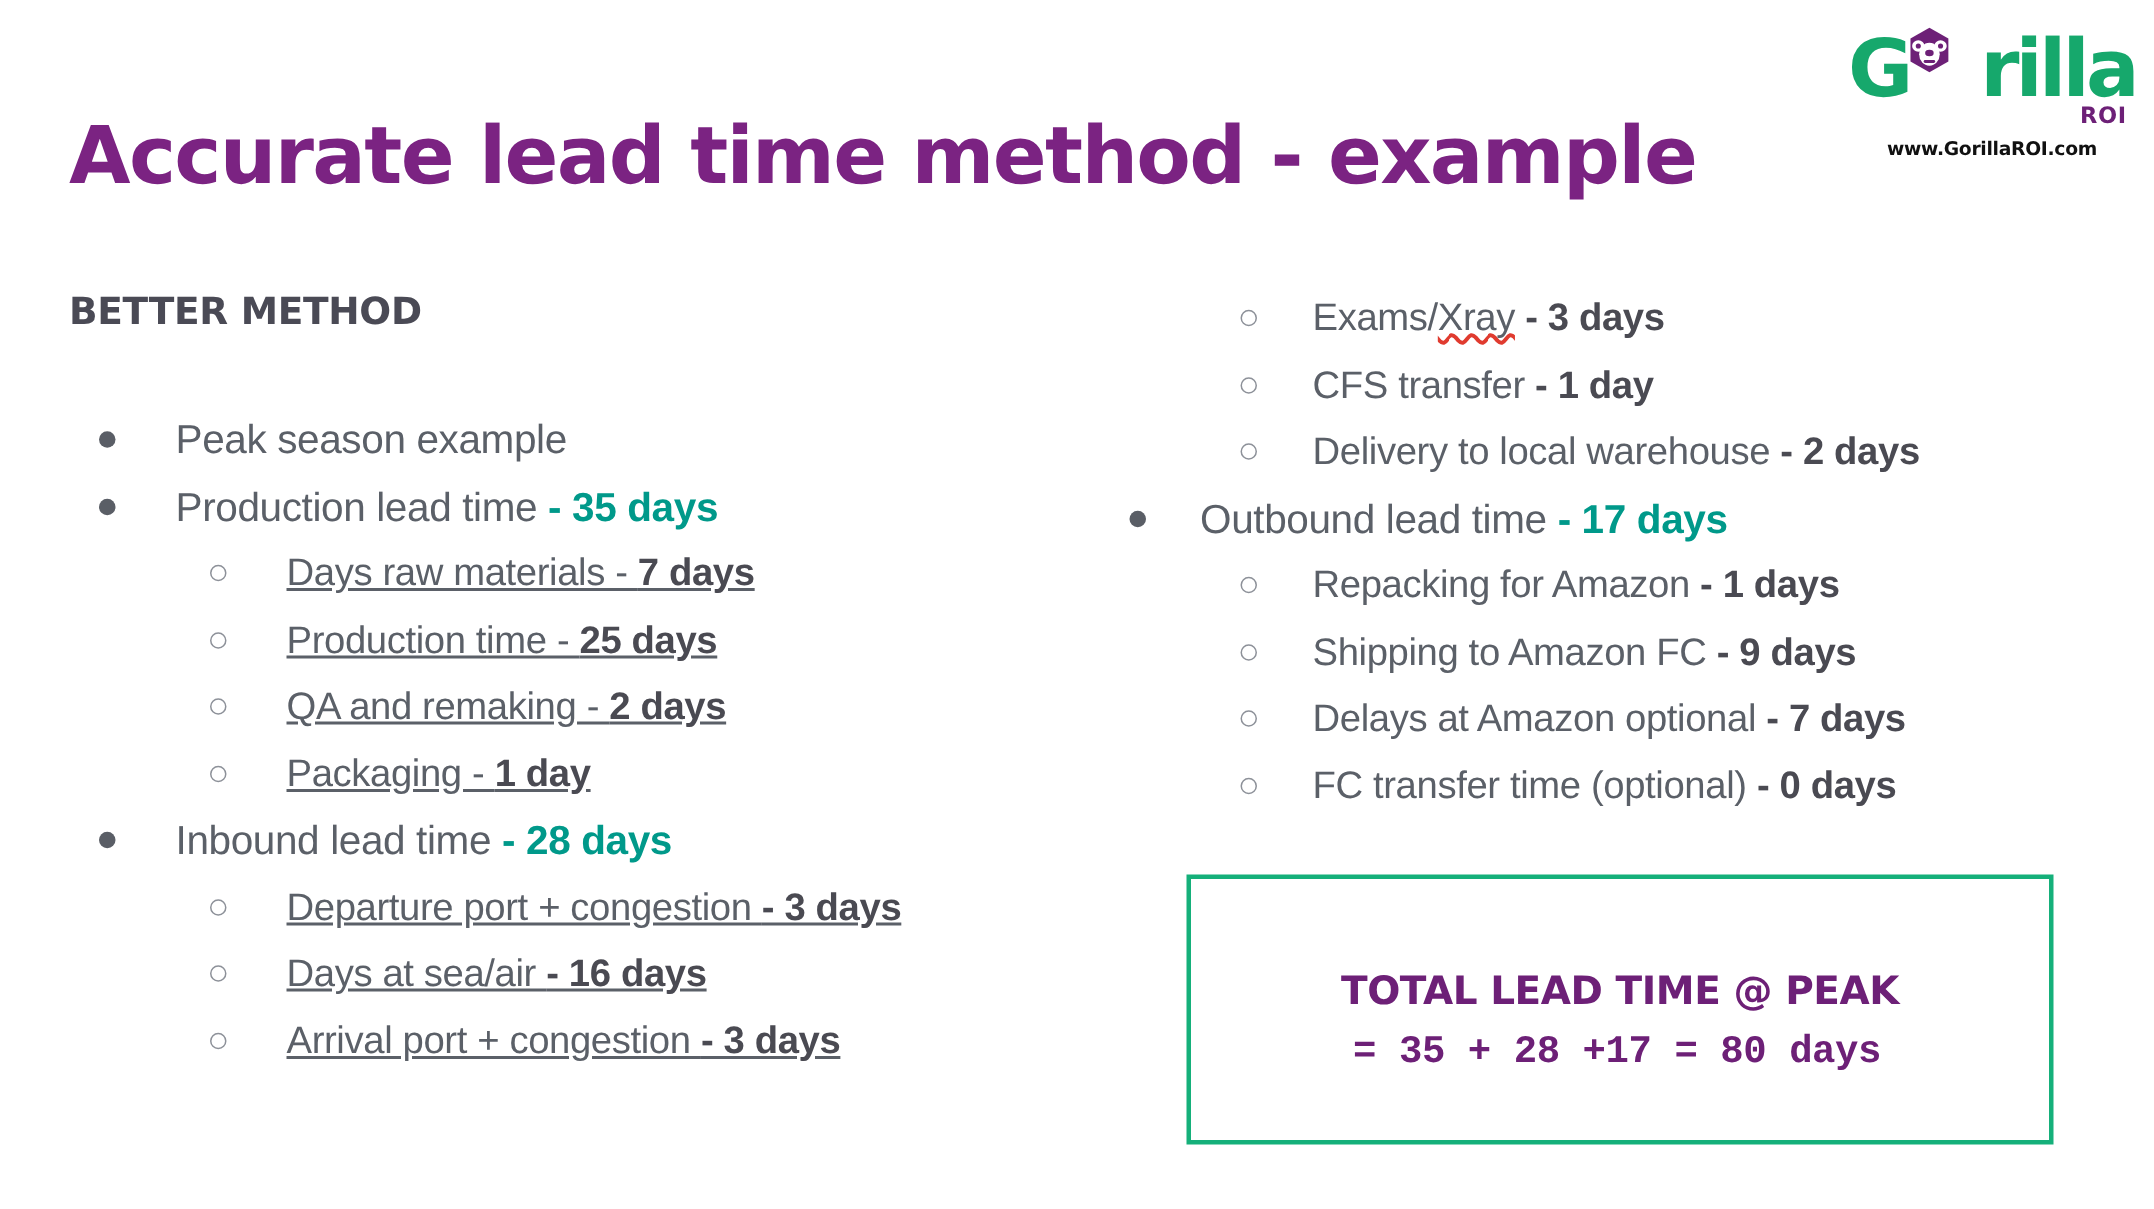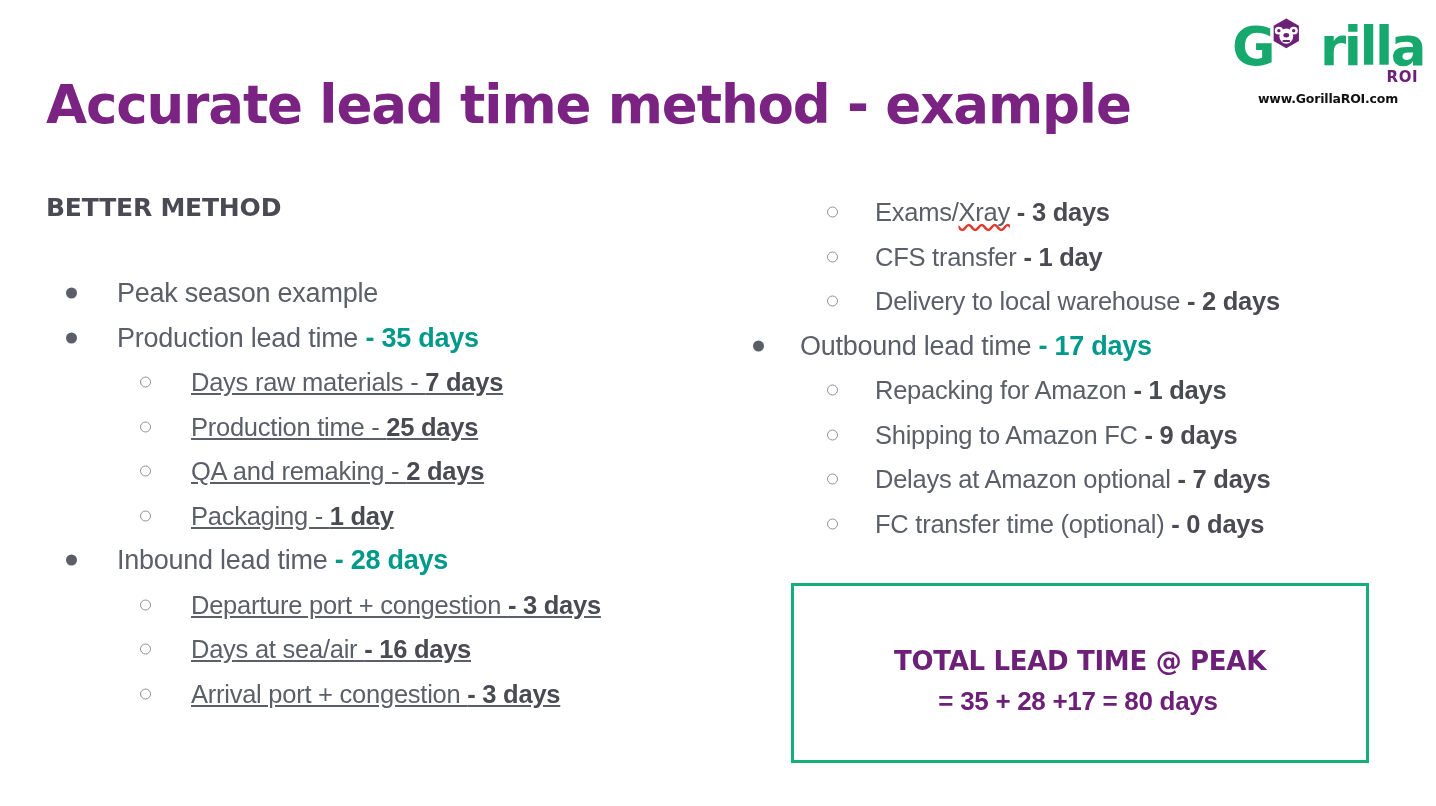--- a/index.html
+++ b/index.html
@@ -215,21 +215,21 @@
     color: #6d2077;
     letter-spacing: -0.3px;
     margin-top: 37px;
   }
   .total-eq {
     position: absolute;
     left: 0;
     right: 4px;
     top: 100px;
     text-align: center;
-    font-family: Liberation Sans, sans-serif;
+    font-family: Liberation Mono, monospace;
     font-size: 26px;
     font-weight: bold;
     color: #6d2077;
     letter-spacing: -0.3px;
   }
 </style>
 </head>
 <body>
 
 <div class="logo-block">

